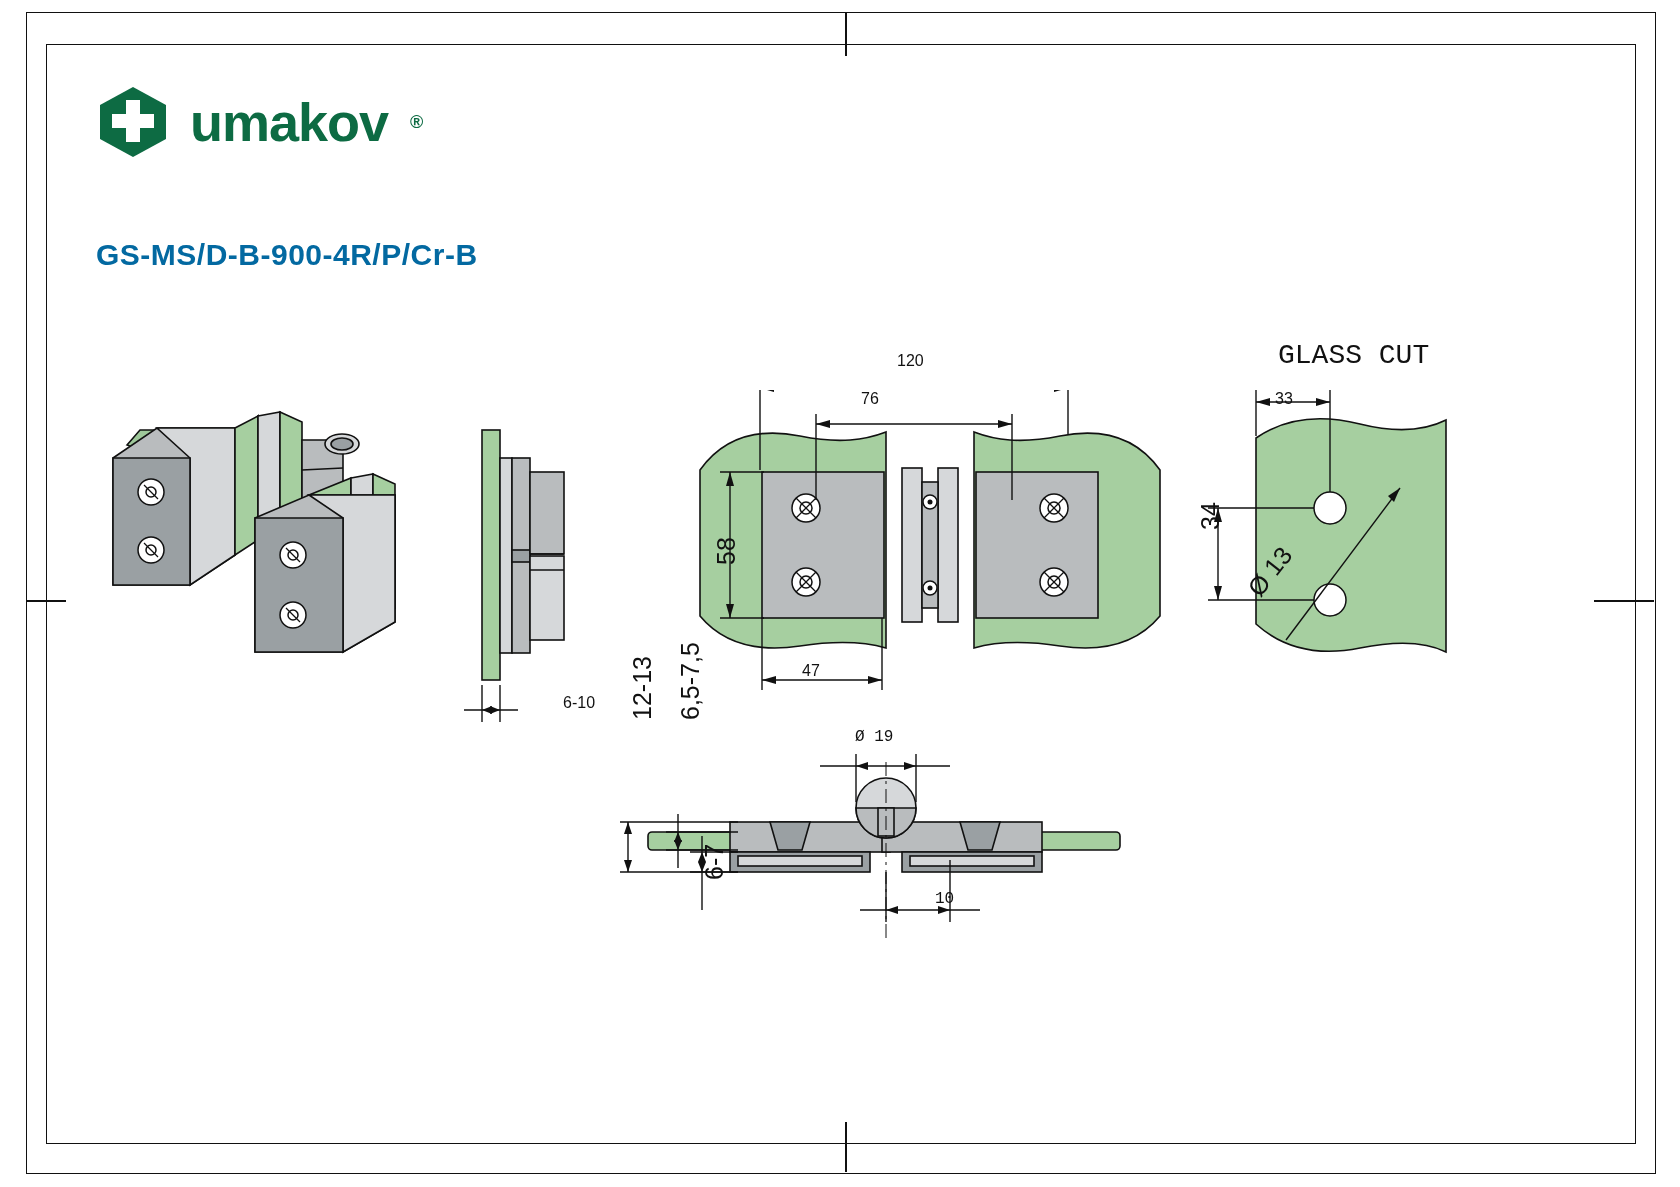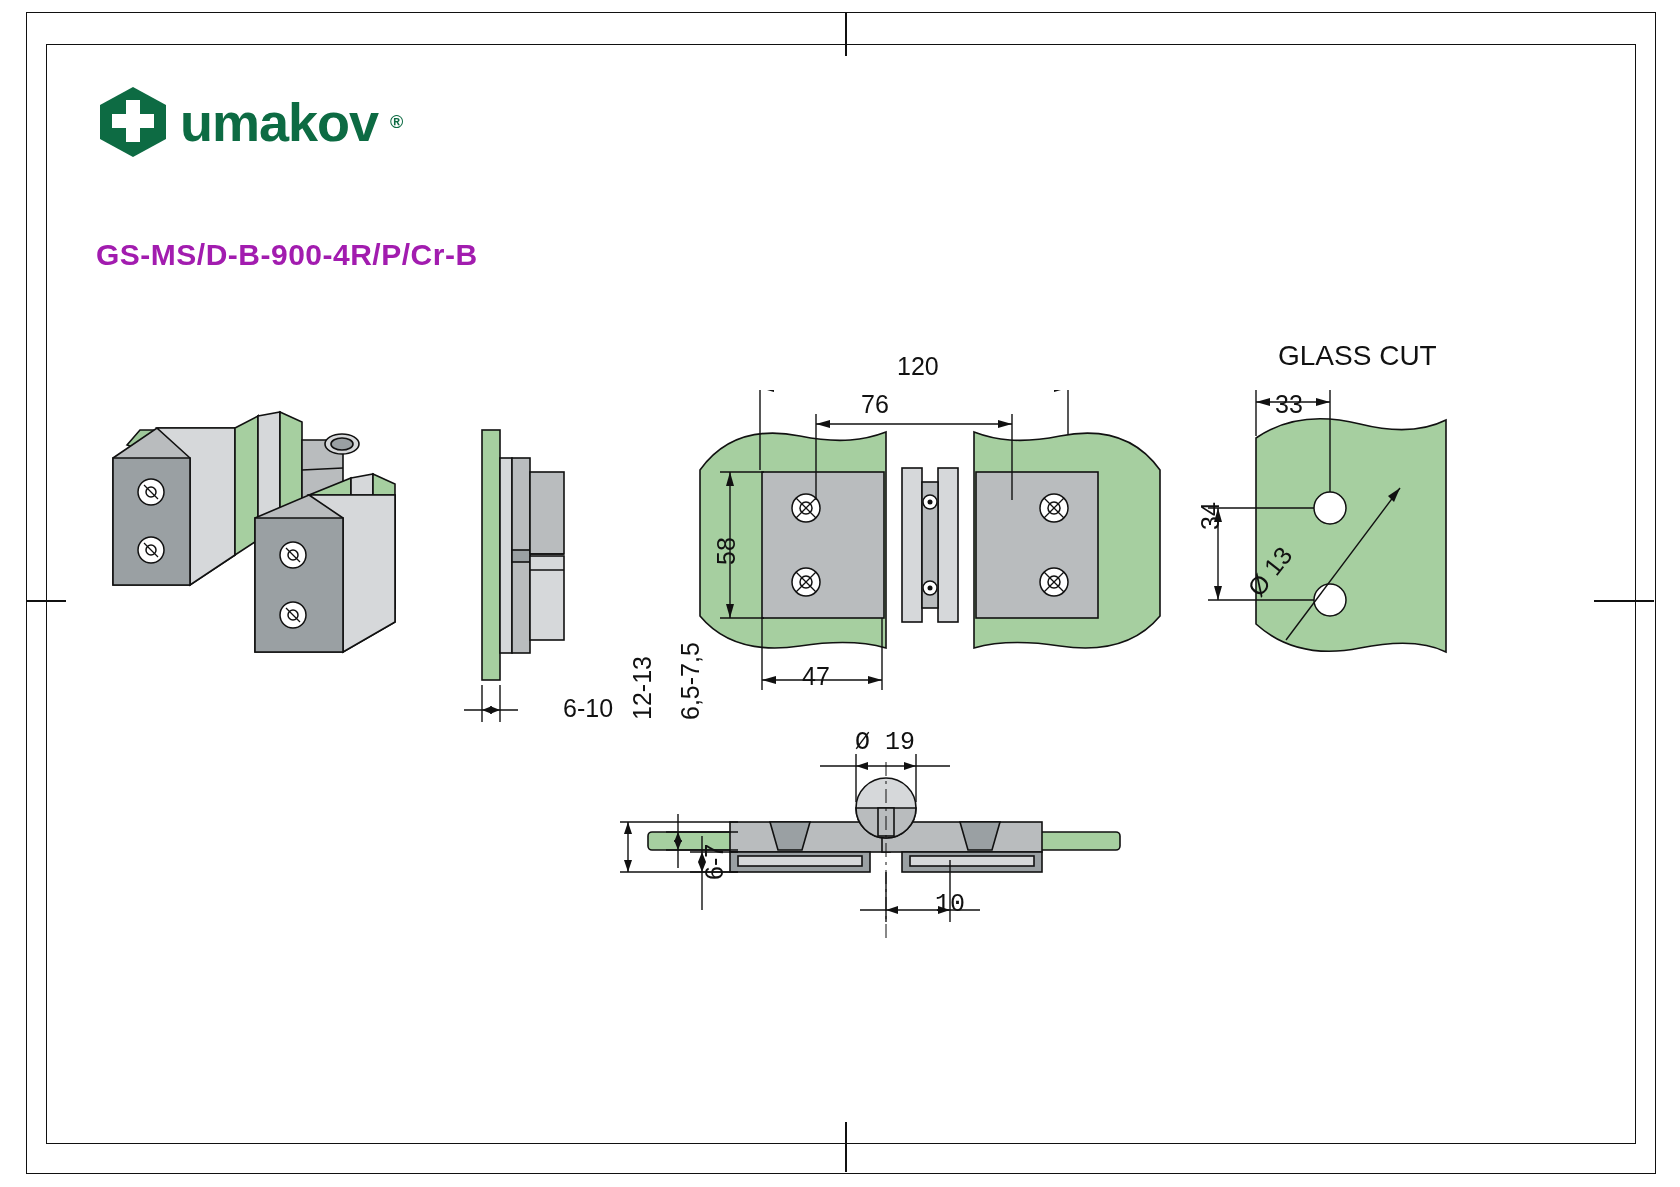--- a/index.html
+++ b/index.html
@@ -5,28 +5,28 @@
   html,body{margin:0;padding:0;background:#ffffff;}
   body{width:1680px;height:1187px;font-family:"Liberation Sans",sans-serif;color:#111;position:relative;overflow:hidden;}
   .sheet{position:absolute;inset:0;}
   .frame-outer{position:absolute;left:26px;top:12px;width:1628px;height:1160px;border:1.5px solid #111;}
   .frame-inner{position:absolute;left:46px;top:44px;width:1588px;height:1098px;border:1.5px solid #111;}
   .tick{position:absolute;background:#111;}
   .tick.h{height:1.5px;}
   .tick.v{width:1.5px;}
 
   
-  .logo{position:absolute;left:96px;top:85px;display:flex;align-items:center;gap:10px;}
+  .logo{position:absolute;left:96px;top:85px;display:flex;align-items:center;gap:20px;}
   .logo .mark{width:74px;height:74px;position:relative;}
   .logo .word{font-size:54px;font-weight:700;color:#0d6b43;letter-spacing:-1px;line-height:1;position:relative;}
   .logo .reg{font-size:18px;font-weight:700;color:#0d6b43;vertical-align:super;margin-left:2px;}
 
-  .title{position:absolute;left:96px;top:238px;font-size:30px;font-weight:700;letter-spacing:0.5px;color:#a21caf;}
-
-  .label{position:absolute;font-size:25px;color:#111;white-space:nowrap;}
+  .title{position:absolute;left:96px;top:238px;font-size:30px;font-weight:700;letter-spacing:0.5px;color:#0369a1;}
+
+  .label{position:absolute;font-size:16px;color:#111;white-space:nowrap;}
   .vlabel{position:absolute;font-size:25px;color:#111;white-space:nowrap;transform-origin:left top;transform:rotate(-90deg);}
 
   svg{position:absolute;left:0;top:0;}
   .dim{stroke:#111;stroke-width:1.4;fill:none;}
   .thin{stroke:#111;stroke-width:1.3;fill:none;}
   .ctr{stroke:#111;stroke-width:1;fill:none;stroke-dasharray:14 5 3 5;}
   .glass{fill:#a6cfa0;stroke:#111;stroke-width:1.6;}
   .glass2{fill:#9ec89a;stroke:#111;stroke-width:1.6;}
   .metal{fill:#b9bcbe;stroke:#111;stroke-width:1.6;}
   .metal-d{fill:#9aa0a3;stroke:#111;stroke-width:1.6;}
@@ -184,21 +184,21 @@
     <line class="dim" x1="192" y1="228" x2="192" y2="300"></line>
     <line class="dim" x1="72" y1="290" x2="192" y2="290"></line>
     <polygon points="72,290 86,286 86,294" fill="#111"></polygon>
     <polygon points="192,290 178,286 178,294" fill="#111"></polygon>
   </svg>
   <div class="label" style="left:897px;top:352px;">120</div>
   <div class="label" style="left:861px;top:390px;">76</div>
   <div class="vlabel" style="left:712px;top:565px;">58</div>
   <div class="label" style="left:802px;top:662px;">47</div>
 
-  <div class="label" style="left:1278px;top:340px;font-size:28px;">GLASS CUT</div>
+  <div class="label" style="left:1278px;top:340px;font-size:28px;font-family:Liberation Mono, monospace;">GLASS CUT</div>
   <svg width="330" height="330" viewBox="0 0 330 330" style="left:1190px;top:390px;">
     <path class="glass" d="M66,48 C95,28 130,24 170,34 C210,44 236,40 256,30 L256,262 C236,252 210,250 170,258 C130,266 95,260 66,234 Z"></path>
     <circle class="white" cx="140" cy="118" r="16"></circle>
     <circle class="white" cx="140" cy="210" r="16"></circle>
 
     <line class="dim" x1="96" y1="250" x2="210" y2="98"></line>
     <polygon points="210,98 198,106 204,112" fill="#111"></polygon>
 
     <line class="dim" x1="66" y1="0" x2="66" y2="46"></line>
     <line class="dim" x1="140" y1="0" x2="140" y2="102"></line>

